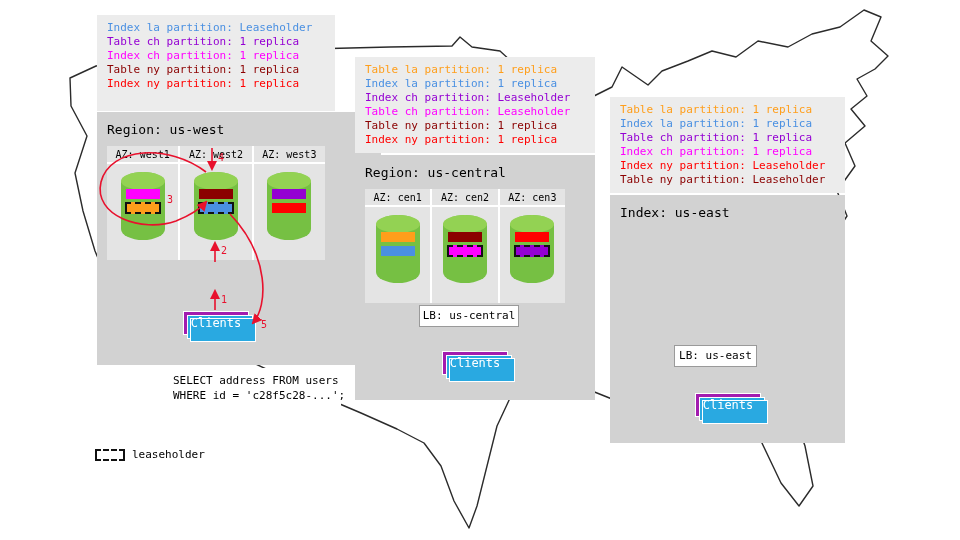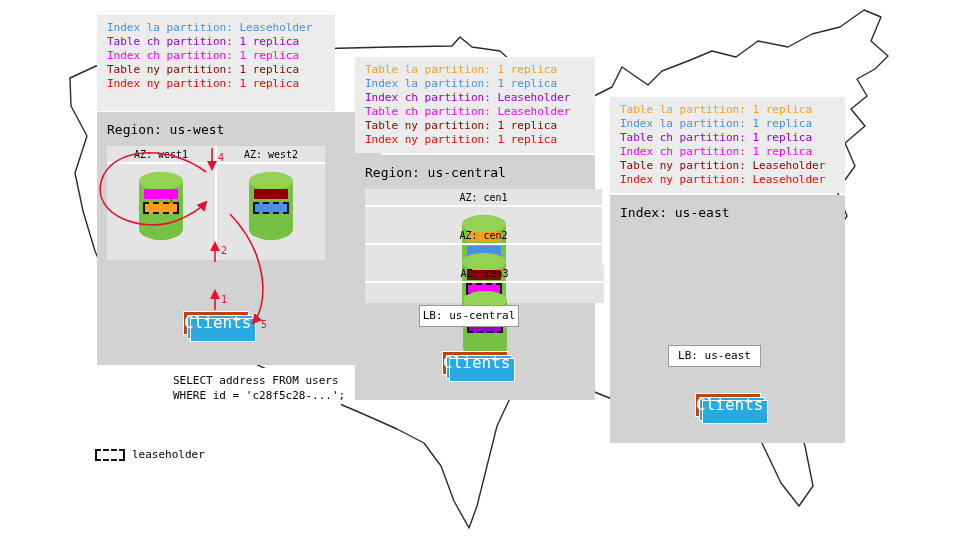--- a/index.html
+++ b/index.html
@@ -29,22 +29,22 @@
                       background:#93d253; border-radius:50%; }
   .bar { position:absolute; left:5px; width:34px; height:10px; }
   .bar.b0 { top:17px; }
   .bar.b1 { top:31px; }
   .bar.dashed { left:4px; width:36px; height:12px; border:2px dashed #111111; }
   .bar.b1.dashed { top:30px; }
 
   .lb-box { position:absolute; height:22px; background:#ffffff; border:1px solid #9a9a9a;
             font-size:11px; line-height:20px; text-align:center; color:#000; }
 
-  .clients { position:absolute; width:66px; height:24px; background:#c2410c; color:#ffffff;
-             border:1px solid #ffffff; font-size:16px; line-height:22px; text-align:center; z-index:0; }
+  .clients { position:absolute; width:66px; height:24px; background:#a21caf; color:#ffffff;
+             border:1px solid #ffffff; font-size:12px; line-height:22px; text-align:center; z-index:0; }
   .clients::before, .clients::after { content:""; position:absolute; width:100%; height:100%;
              background:#29a9e1; border:1px solid #ffffff; z-index:-1; }
   .clients::before { left:3px; top:3px; }
   .clients::after  { left:6px; top:6px; }
 
   .query-box { position:absolute; left:165px; top:368px; width:176px; background:#ffffff;
                padding:5px 8px; font-size:11px; line-height:15px; z-index:10; }
   .query-line { white-space:pre; color:#000; }
 
   .legend { position:absolute; left:95px; top:448px; display:flex; align-items:center; gap:7px; z-index:10; }
@@ -90,36 +90,43 @@
           <div class="bar b1 dashed" style="background: rgb(255, 158, 27);"></div>
         </div>
       </div>
       <div class="az-col">
         <div class="az-label">AZ: west2</div>
         <div class="cylinder">
           <div class="bar b0" style="background: rgb(139, 0, 0);"></div>
           <div class="bar b1 dashed" style="background: rgb(74, 144, 226);"></div>
         </div>
       </div>
+      <div class="az-col">
+        <div class="az-label">AZ: west3</div>
+        <div class="cylinder">
+          <div class="bar b0" style="background: rgb(148, 0, 211);"></div>
+          <div class="bar b1" style="background: rgb(255, 0, 0);"></div>
+        </div>
+      </div>
     </div>
     <div class="clients" style="left:86px; top:199px;">Clients</div>
   </div>
 
   <div class="info-box" style="left:355px; top:57px; width:240px; height:96px;">
     <div class="info-line" style="color: rgb(255, 158, 27);">Table la partition: 1 replica</div>
     <div class="info-line" style="color: rgb(74, 144, 226);">Index la partition: 1 replica</div>
     <div class="info-line" style="color: rgb(148, 0, 211);">Index ch partition: Leaseholder</div>
     <div class="info-line" style="color: rgb(255, 0, 255);">Table ch partition: Leaseholder</div>
     <div class="info-line" style="color: rgb(139, 0, 0);">Table ny partition: 1 replica</div>
     <div class="info-line" style="color: rgb(255, 0, 0);">Index ny partition: 1 replica</div>
   </div>
 
   <div class="region-box" style="left:355px; top:155px; width:240px; height:245px;text-decoration:underline;">
     <div class="region-title">Region: us-central</div>
-    <div class="az-panel" style="width:239px;flex-direction:column;">
+    <div class="az-panel" style="width:200px;">
       <div class="az-col">
         <div class="az-label">AZ: cen1</div>
         <div class="cylinder">
           <div class="bar b0" style="background: rgb(255, 158, 27);"></div>
           <div class="bar b1" style="background: rgb(74, 144, 226);"></div>
         </div>
       </div>
       <div class="az-col">
         <div class="az-label">AZ: cen2</div>
         <div class="cylinder">
@@ -137,27 +144,27 @@
     </div>
     <div class="lb-box" style="left:64px; top:150px; width:100px;">LB: us-central</div>
     <div class="clients" style="left:87px; top:196px;">Clients</div>
   </div>
 
   <div class="info-box" style="left:610px; top:97px; width:235px; height:96px;">
     <div class="info-line" style="color: rgb(255, 158, 27);">Table la partition: 1 replica</div>
     <div class="info-line" style="color: rgb(74, 144, 226);">Index la partition: 1 replica</div>
     <div class="info-line" style="color: rgb(148, 0, 211);">Table ch partition: 1 replica</div>
     <div class="info-line" style="color: rgb(255, 0, 255);">Index ch partition: 1 replica</div>
+    <div class="info-line" style="color: rgb(255, 0, 0);">Index ny partition: Leaseholder</div>
     <div class="info-line" style="color: rgb(139, 0, 0);">Table ny partition: Leaseholder</div>
-    <div class="info-line" style="color: rgb(255, 0, 0);">Index ny partition: Leaseholder</div>
   </div>
 
   <div class="region-box" style="left:610px; top:195px; width:235px; height:248px;">
     <div class="region-title">Index: us-east</div>
-    <div class="lb-box" style="left:58px; top:150px; width:93px;">LB: us-east</div>
+    <div class="lb-box" style="left:64px; top:150px; width:83px;">LB: us-east</div>
     <div class="clients" style="left:85px; top:198px;">Clients</div>
   </div>
 
   <div class="query-box">
     <div class="query-line">SELECT address FROM users</div>
     <div class="query-line">WHERE id = 'c28f5c28-...';</div>
   </div>
 
   <div class="legend">
     <div class="legend-swatch"></div>

